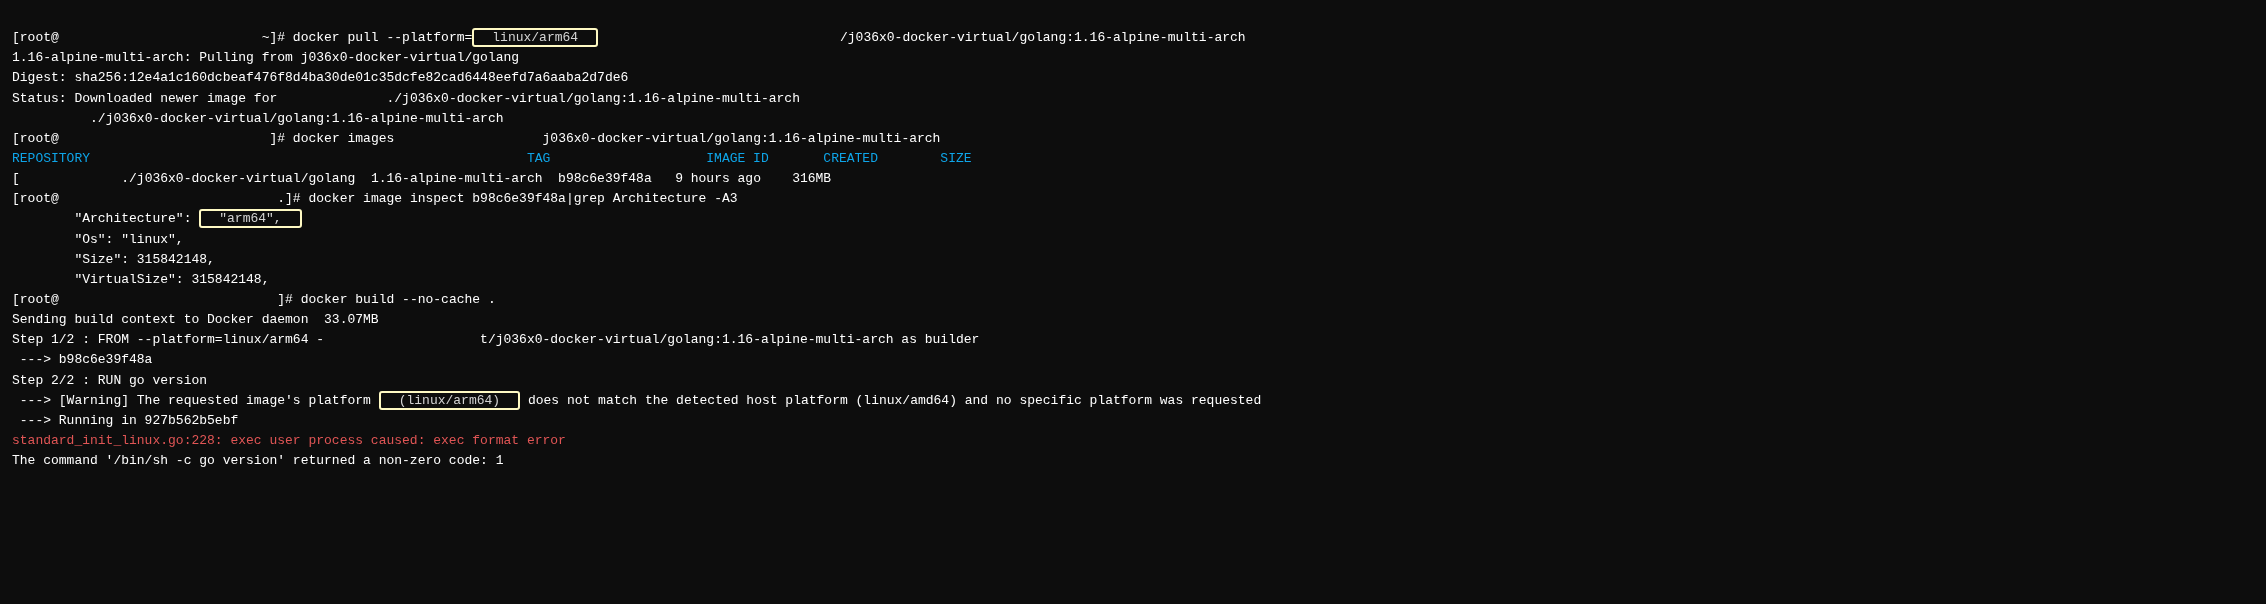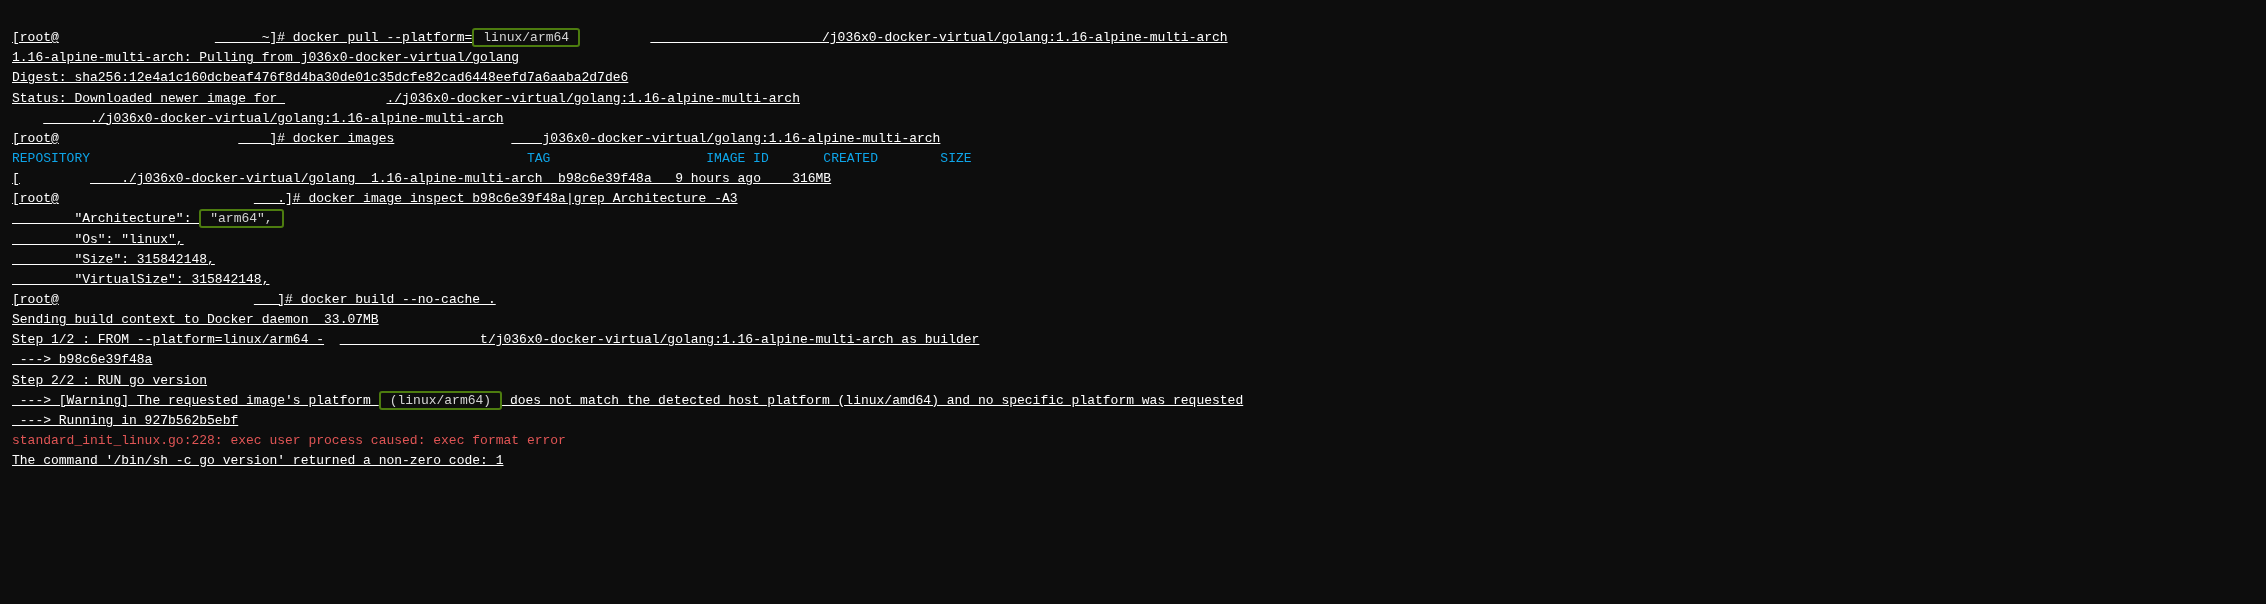--- a/index.html
+++ b/index.html
@@ -14,27 +14,27 @@
     }
     .terminal {
       background-color: #0d0d0d;
       padding: 8px 12px;
       line-height: 1.55;
       white-space: pre;
     }
     .line {
       display: block;
     }
-    .white { color: #ffffff; text-decoration: underline; }
+    .white { color: #ffffff; }
     .red { color: #e05555; }
     .highlight-box {
       display: inline;
-      border: 2px solid #4d7c0f;
+      border: 2px solid #fef9c3;
       border-radius: 3px;
-      padding: 0 9px;
+      padding: 0 18px;
     }
     .col-header { color: #0ea5e9; }
     .dimmed { color: #888888; }
   </style>
 </head>
 <body>
 
 <div class="terminal">
 <div class="line"><span class="white">[root@</span><span class="dimmed">          </span><span class="dimmed">          </span><span class="white">      ~]# docker pull --platform=</span><span class="highlight-box">linux/arm64</span><span class="dimmed">         </span><span class="white">                      /j036x0-docker-virtual/golang:1.16-alpine-multi-arch</span></div><div class="line"><span class="white">1.16-alpine-multi-arch: Pulling from j036x0-docker-virtual/golang</span></div><div class="line"><span class="white">Digest: sha256:12e4a1c160dcbeaf476f8d4ba30de01c35dcfe82cad6448eefd7a6aaba2d7de6</span></div><div class="line"><span class="white">Status: Downloaded newer image for </span><span class="dimmed">   </span><span class="dimmed">    </span><span class="dimmed">      </span><span class="white">./j036x0-docker-virtual/golang:1.16-alpine-multi-arch</span></div><div class="line"><span class="dimmed">    </span><span class="white">      ./j036x0-docker-virtual/golang:1.16-alpine-multi-arch</span></div><div class="line"><span class="white">[root@</span><span class="dimmed">      </span><span class="dimmed">        </span><span class="dimmed">         </span><span class="white">    ]# docker images</span><span class="dimmed">          </span><span class="dimmed">     </span><span class="white">    j036x0-docker-virtual/golang:1.16-alpine-multi-arch</span></div><div class="line"><span class="col-header">REPOSITORY</span><span class="col-header">                                                        TAG                    IMAGE ID       CREATED        SIZE</span></div><div class="line"><span class="white">[</span><span class="dimmed">         </span><span class="white">    ./j036x0-docker-virtual/golang  1.16-alpine-multi-arch  b98c6e39f48a   9 hours ago    316MB</span></div><div class="line"><span class="white">[root@</span><span class="dimmed">   </span><span class="dimmed">        </span><span class="dimmed">              </span><span class="white">   .]# docker image inspect b98c6e39f48a|grep Architecture -A3</span></div><div class="line"><span class="white">        "Architecture": </span><span class="highlight-box">"arm64",</span></div><div class="line"><span class="white">        "Os": "linux",</span></div><div class="line"><span class="white">        "Size": 315842148,</span></div><div class="line"><span class="white">        "VirtualSize": 315842148,</span></div><div class="line"><span class="white">[root@</span><span class="dimmed">   </span><span class="dimmed">        </span><span class="dimmed">              </span><span class="white">   ]# docker build --no-cache .</span></div><div class="line"><span class="white">Sending build context to Docker daemon  33.07MB</span></div><div class="line"><span class="white">Step 1/2 : FROM --platform=linux/arm64 -</span><span class="dimmed">  </span><span class="white">                  t/j036x0-docker-virtual/golang:1.16-alpine-multi-arch as builder</span></div><div class="line"><span class="white"> ---&gt; b98c6e39f48a</span></div><div class="line"><span class="white">Step 2/2 : RUN go version</span></div><div class="line"><span class="white"> ---&gt; [Warning] The requested image's platform </span><span class="highlight-box">(linux/arm64)</span><span class="white"> does not match the detected host platform (linux/amd64) and no specific platform was requested</span></div><div class="line"><span class="white"> ---&gt; Running in 927b562b5ebf</span></div><div class="line"><span class="red">standard_init_linux.go:228: exec user process caused: exec format error</span></div><div class="line"><span class="white">The command '/bin/sh -c go version' returned a non-zero code: 1</span></div></div>
 

